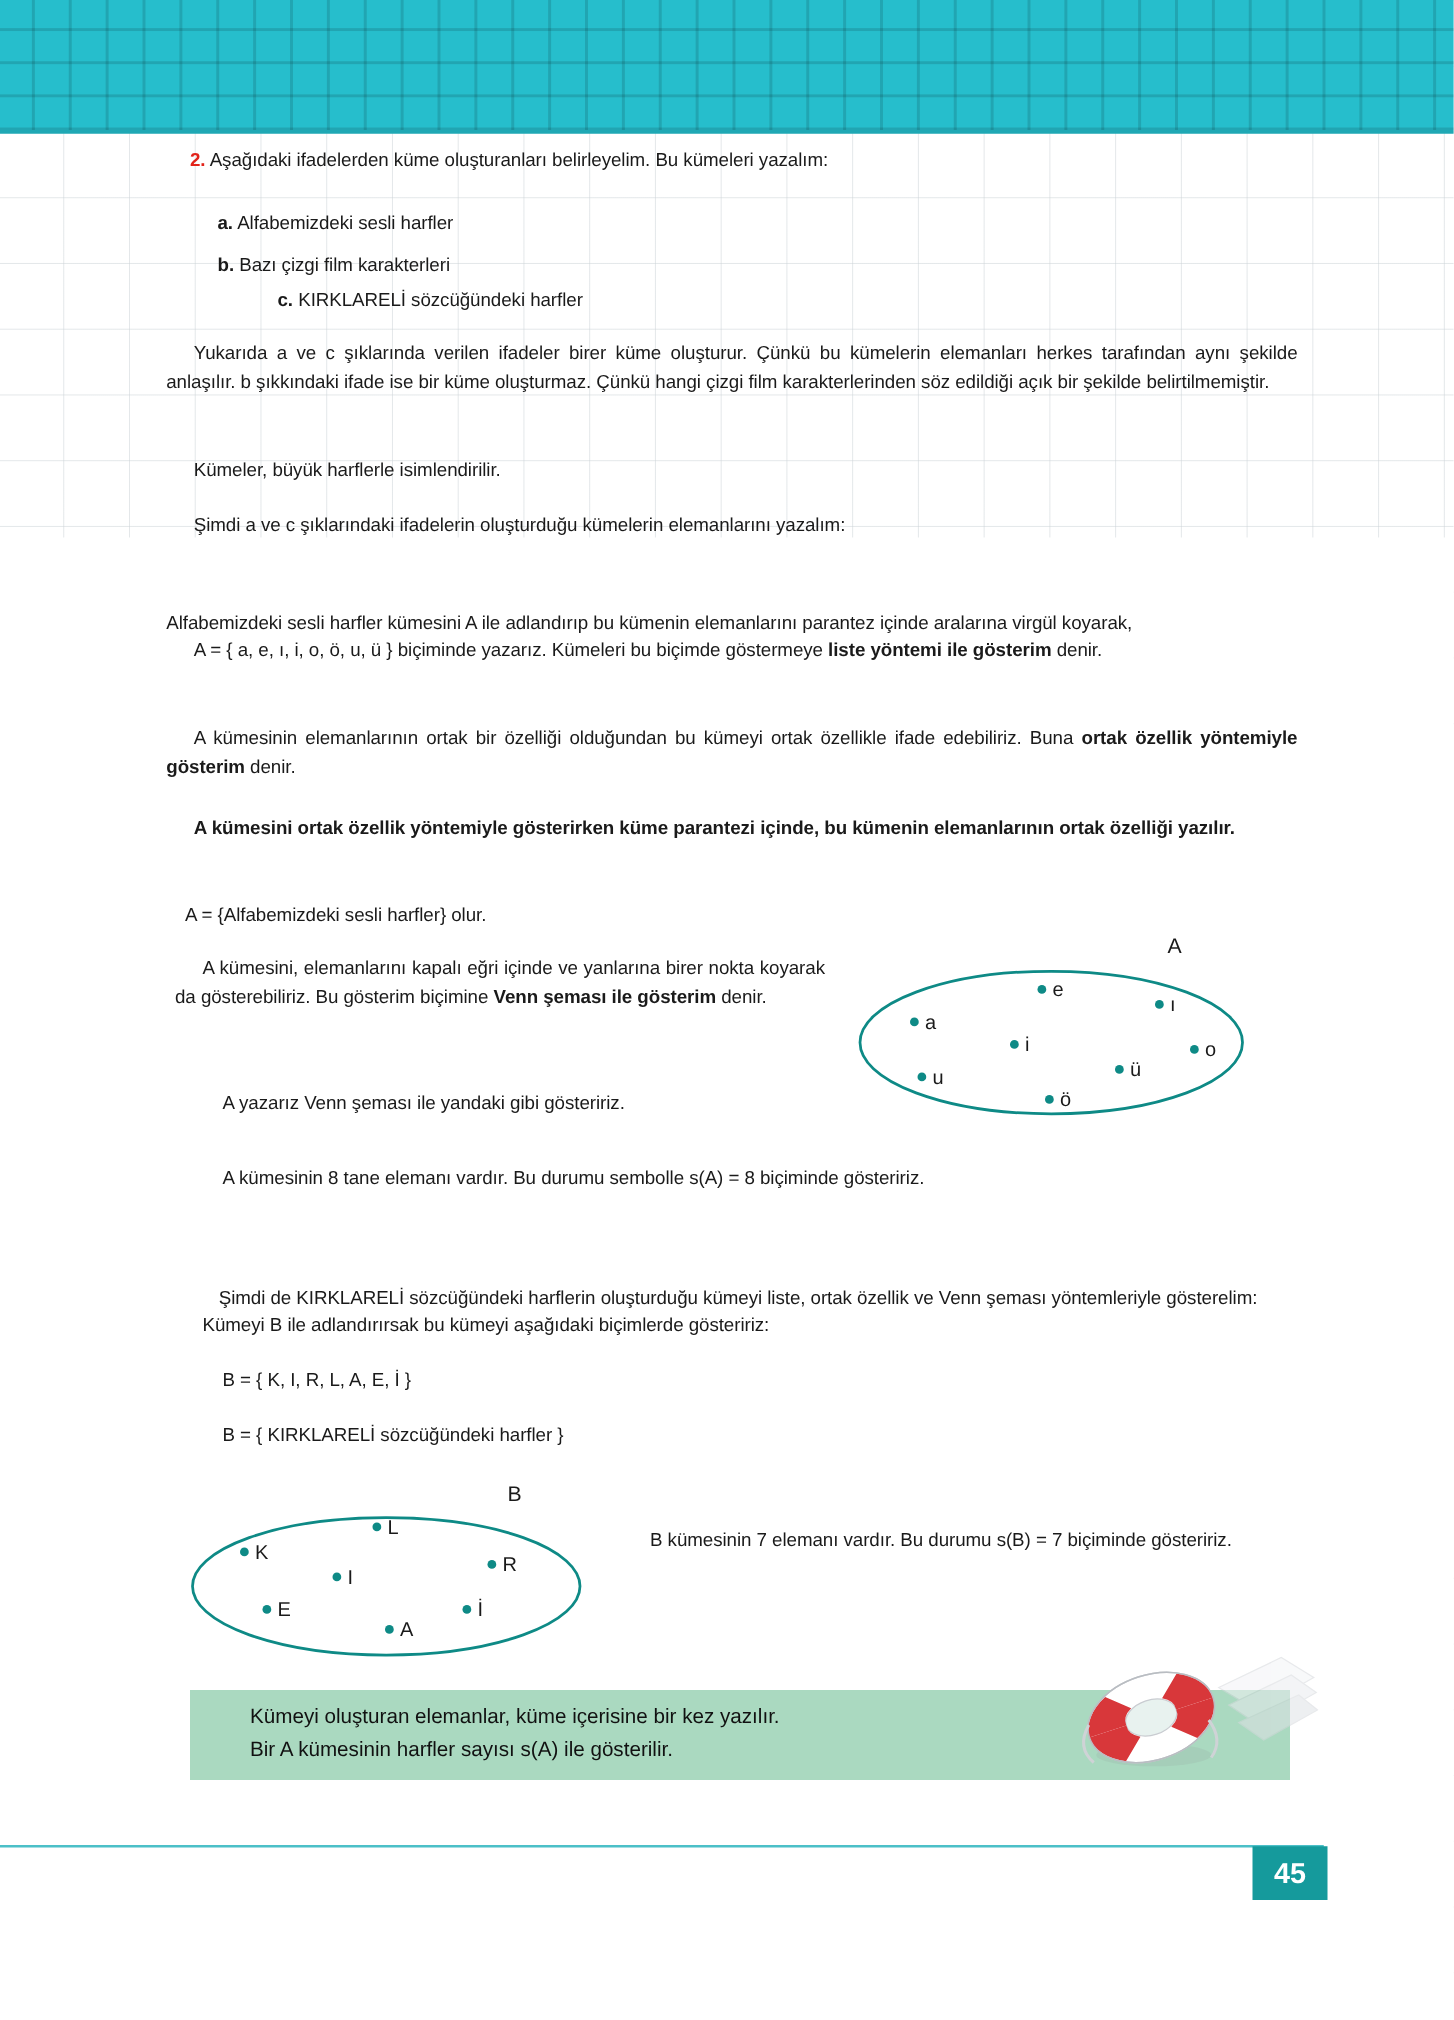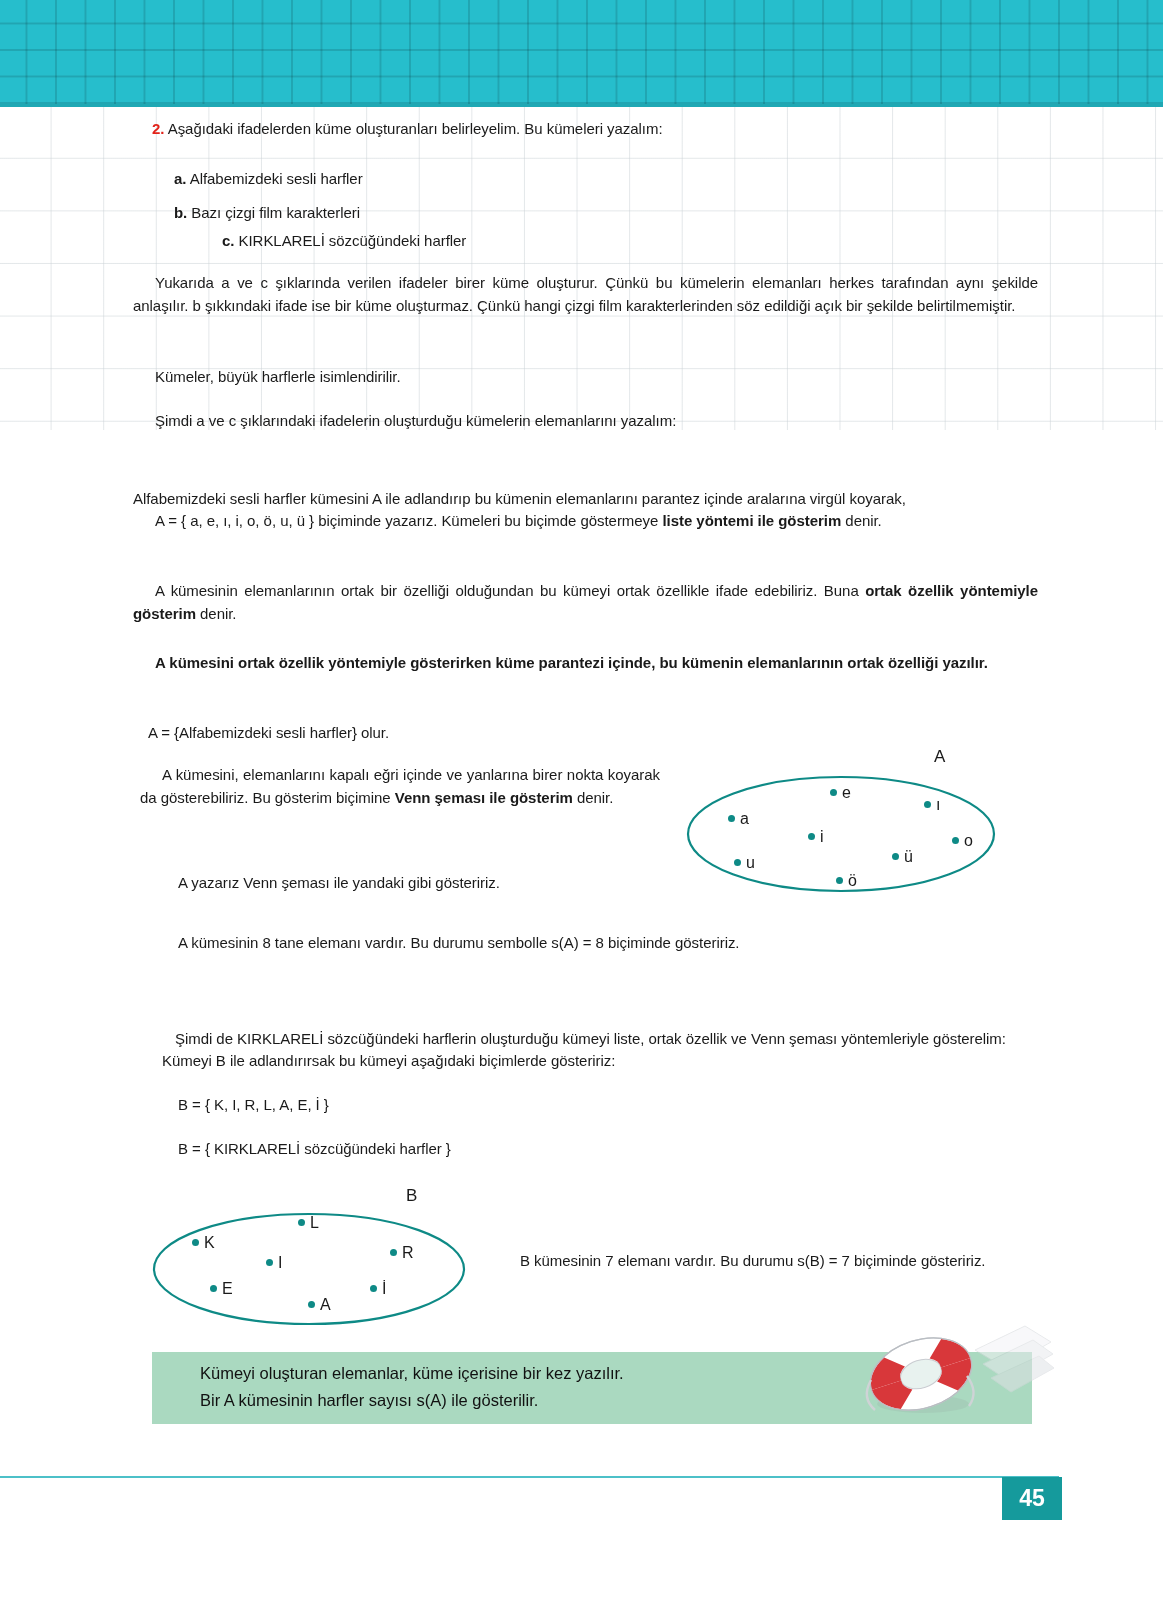--- a/index.html
+++ b/index.html
@@ -235,21 +235,21 @@
 
     <div class="elem" style="left:40px;  top:42px;"><span class="dot"></span><span>K</span></div>
     <div class="elem" style="left:146px; top:22px;"><span class="dot"></span><span>L</span></div>
     <div class="elem" style="left:114px; top:62px;"><span class="dot"></span><span>I</span></div>
     <div class="elem" style="left:238px; top:52px;"><span class="dot"></span><span>R</span></div>
     <div class="elem" style="left:58px;  top:88px;"><span class="dot"></span><span>E</span></div>
     <div class="elem" style="left:156px; top:104px;"><span class="dot"></span><span>A</span></div>
     <div class="elem" style="left:218px; top:88px;"><span class="dot"></span><span>İ</span></div>
   </div>
 
-  <div class="txt just indent" style="left:498px; top:1118px; width:540px;margin-top:28px;">B kümesinin 7 elemanı vardır. Bu durumu s(B) = 7 biçiminde gösteririz.</div>
+  <div class="txt just indent" style="left:498px; top:1118px; width:540px;">B kümesinin 7 elemanı vardır. Bu durumu s(B) = 7 biçiminde gösteririz.</div>
 
 </div>
 
 <div class="tip-box"></div>
 <div class="tip-text" style="top:1362px;">Kümeyi oluşturan elemanlar, küme içerisine bir kez yazılır.</div>
 <div class="tip-text" style="top:1389px;">Bir A kümesinin harfler sayısı s(A) ile gösterilir.</div>
 
 <svg class="buoy" viewBox="0 0 200 110">
 
   <g opacity="0.55">

